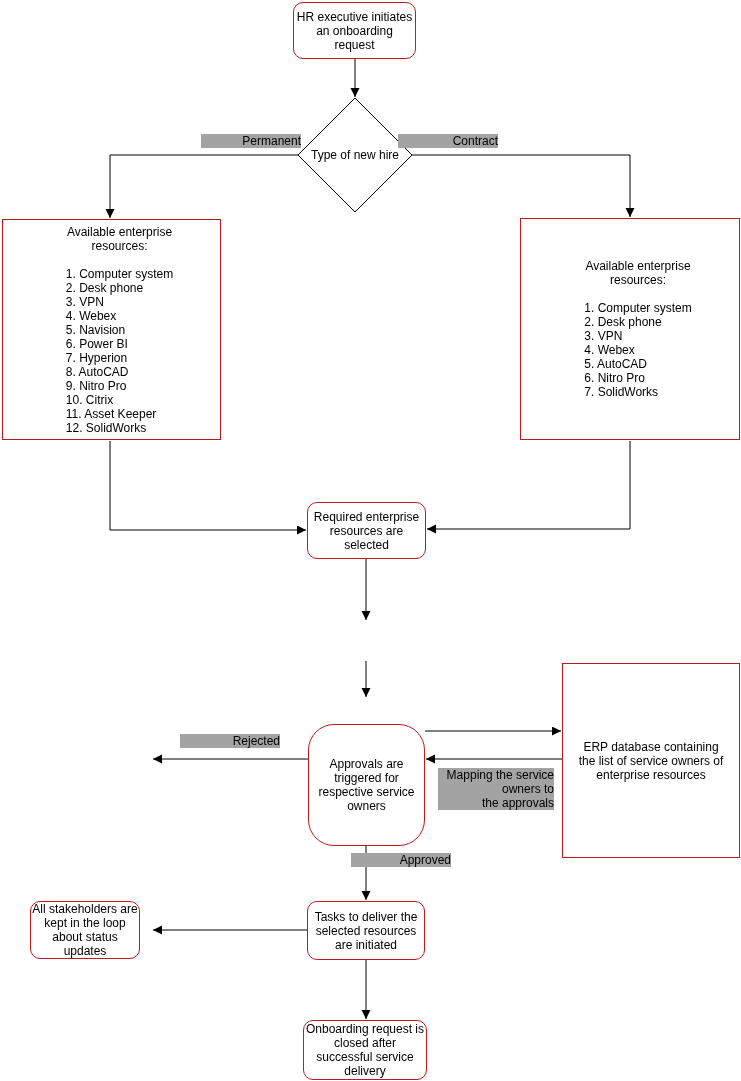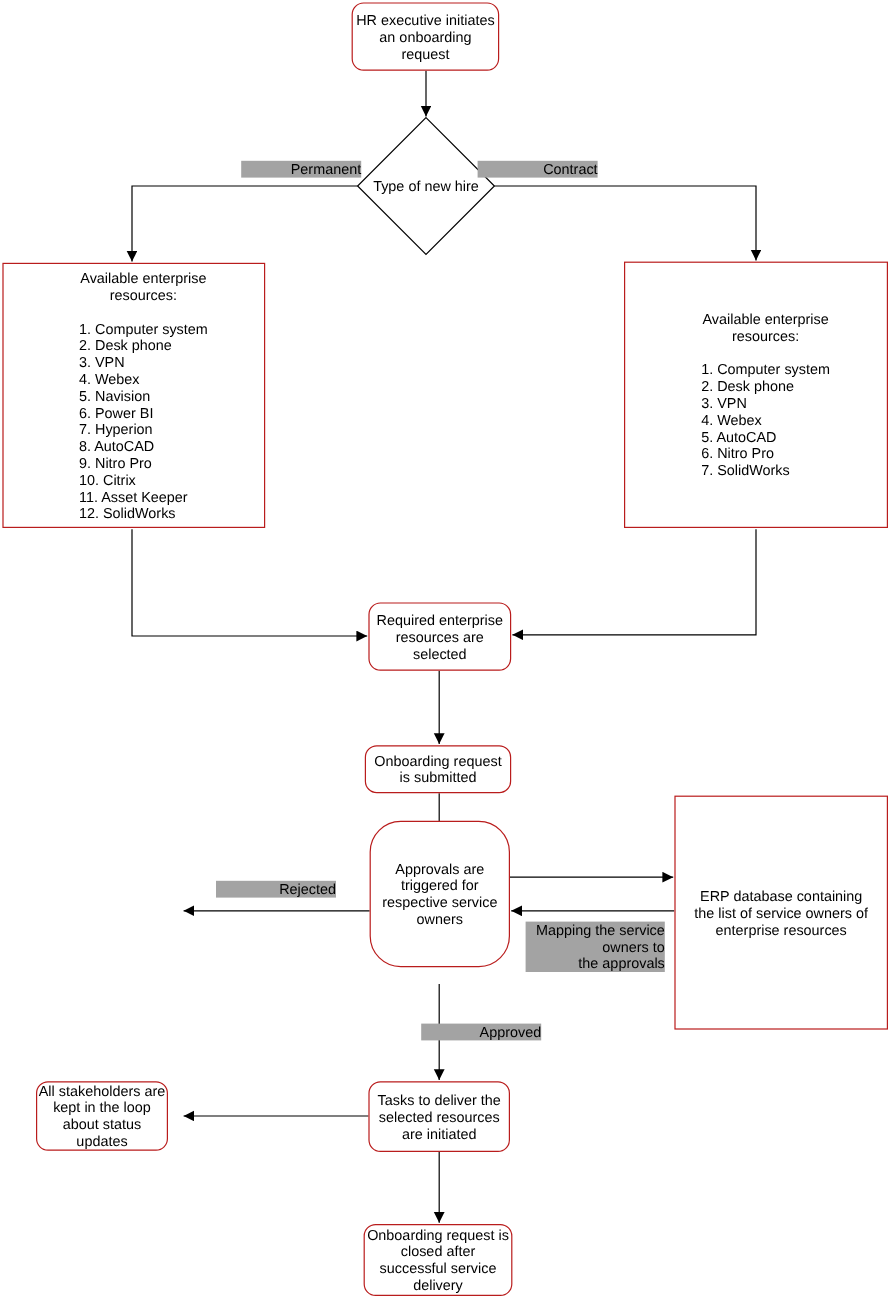--- a/index.html
+++ b/index.html
@@ -98,25 +98,22 @@
         <div>6. Nitro Pro</div>
         <div>7. SolidWorks</div>
       </div>
     </div>
   </div>
 
   <div class="node rounded" style="left:307px; top:502px; width:119px; height:57px;border-radius:10px;">
     <div>Required enterprise resources are selected</div>
   </div>
 
-  <div class="node rounded" style="left:304px; top:621px; width:122px; height:40px;">
-    <div>Onboarding request is submitted</div>
-  </div>
 
-  <div class="node biground" style="left:308px; top:684px; width:117px; height:122px;">
+  <div class="node biground" style="left:308px; top:724px; width:117px; height:122px;">
     <div>Approvals are triggered for respective service owners</div>
   </div>
 
   <div class="node erp-pad" style="left:562px; top:663px; width:178px; height:195px;">
     <div>ERP database containing the list of service owners of enterprise resources</div>
   </div>
 
 
   <div class="node rounded" style="left:307px; top:901px; width:118px; height:59px;">
     <div>Tasks to deliver the selected resources are initiated</div>

